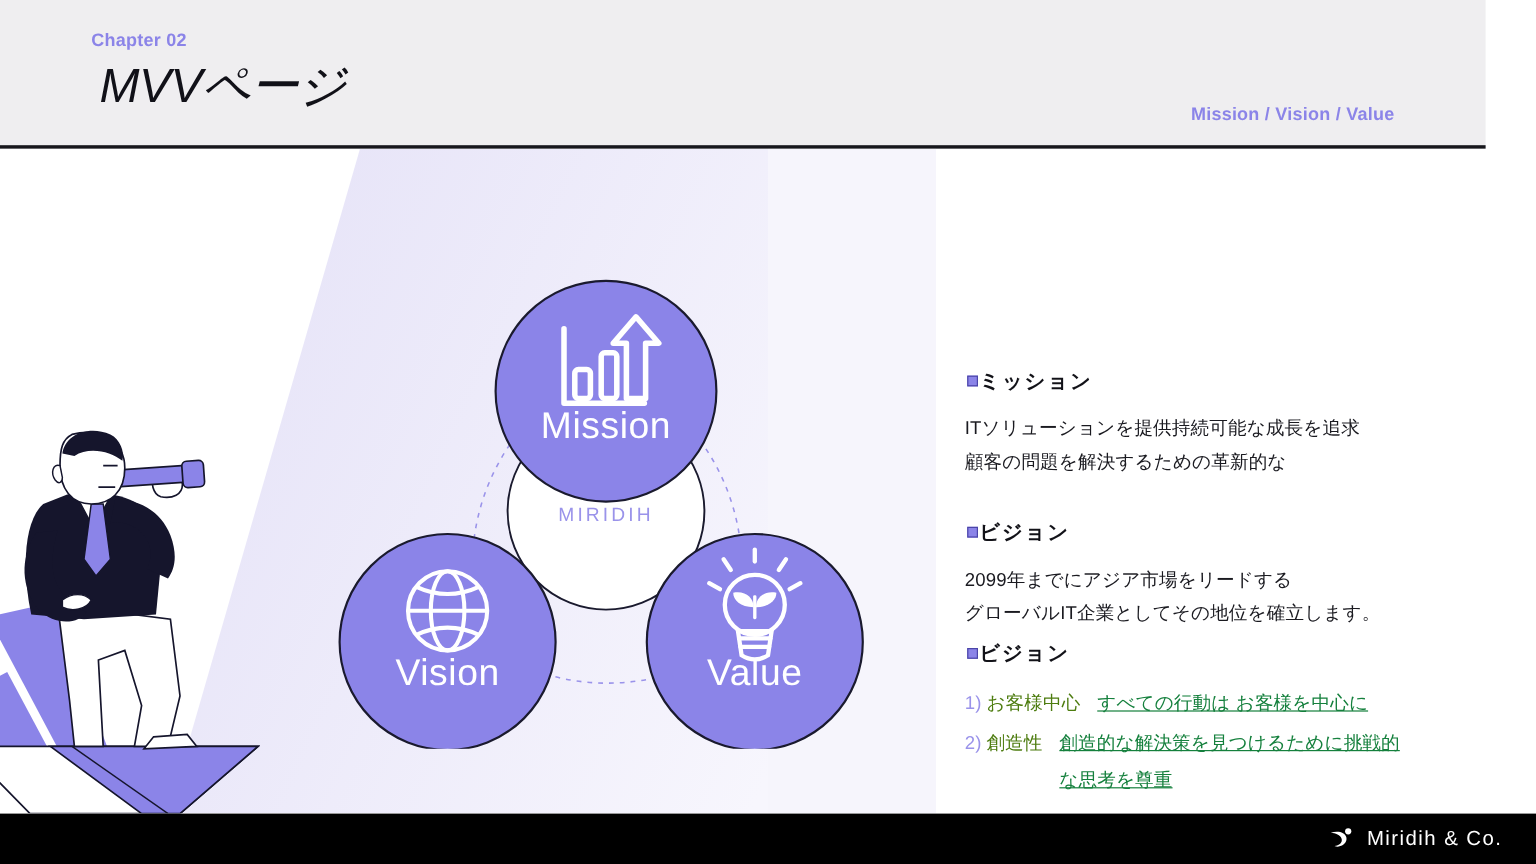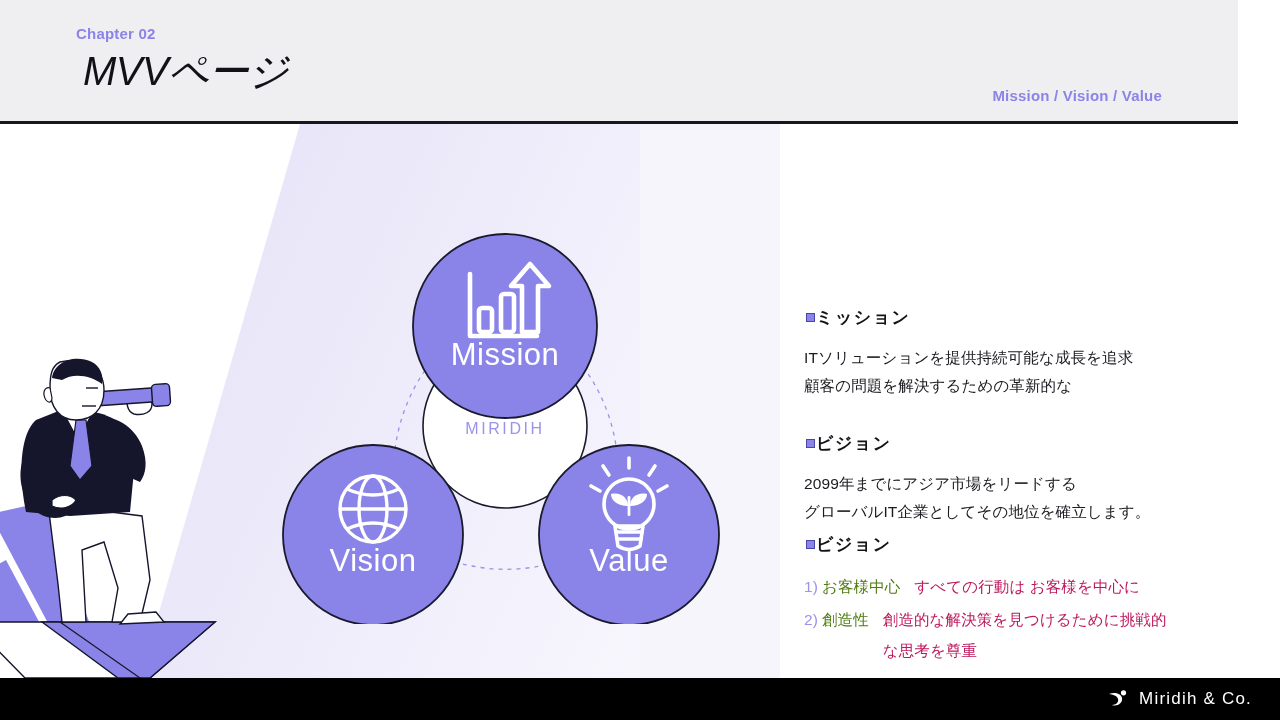--- a/index.html
+++ b/index.html
@@ -137,22 +137,23 @@
     flex: 0 0 auto;
     margin-right: 4px;
   }
   .value-key {
     color: #4d7c0f;
     flex: 0 0 auto;
     margin-right: 14px;
     white-space: nowrap;
   }
   .value-desc {
-    color: #be185d;
+    color: #15803d;
     max-width: 286px;
+    text-decoration: underline;
   }
   .value-row + .value-row { margin-top: 2px; }
 
   
   .footer {
     position: absolute;
     left: 0; top: 678px;
     width: 1280px;
     height: 42px;
     background: #000000;

